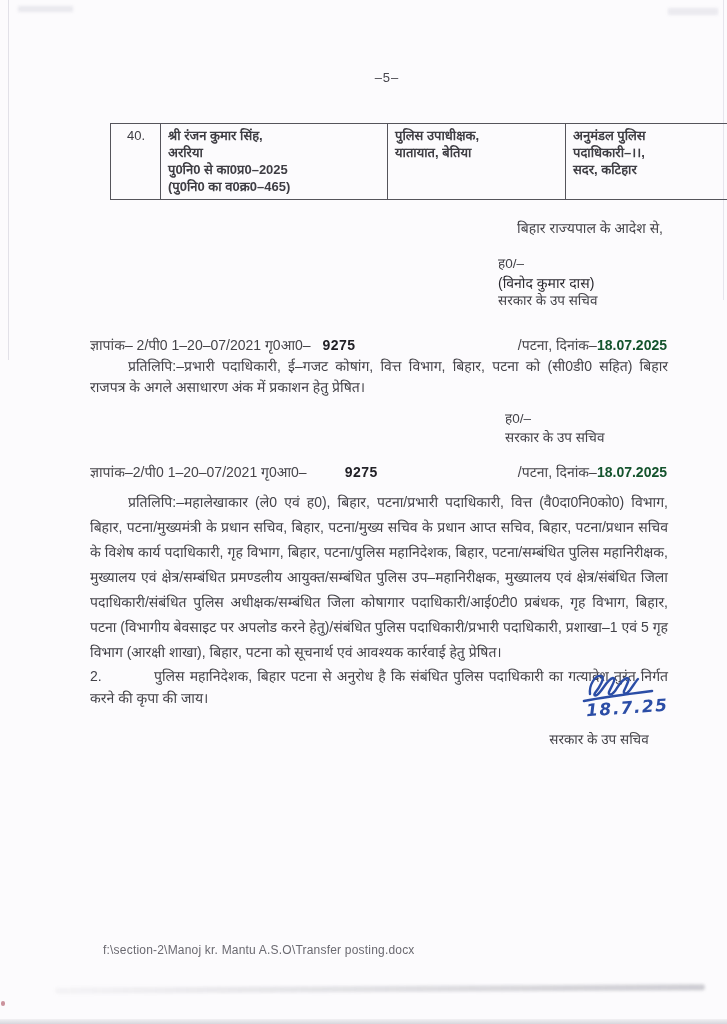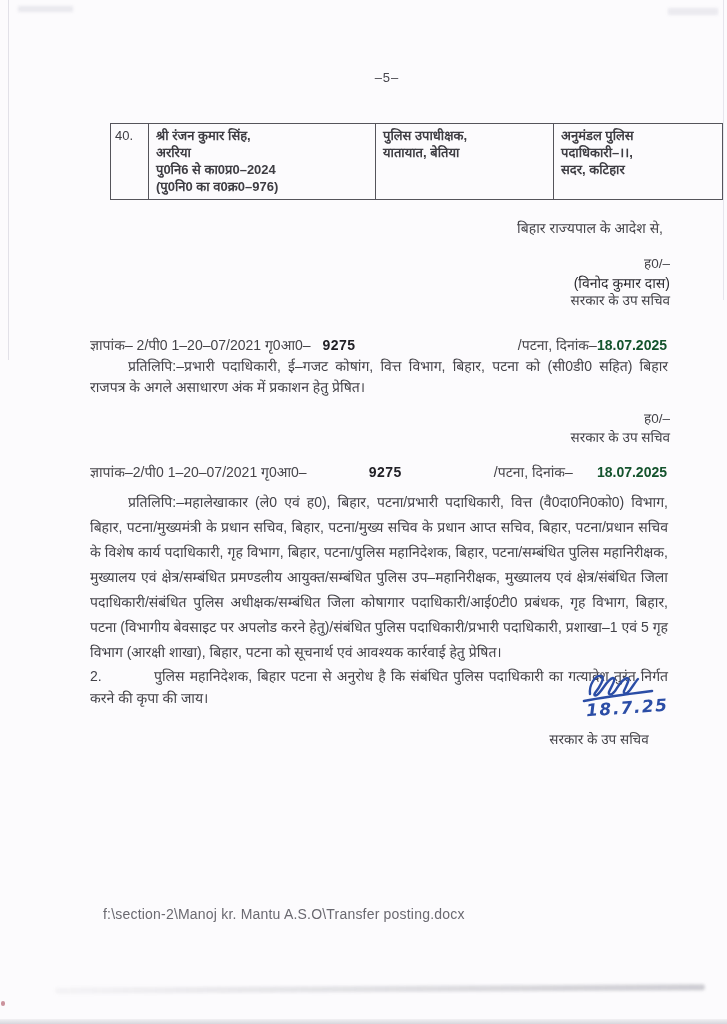--- a/index.html
+++ b/index.html
@@ -19,37 +19,37 @@
   .smudge-topleft{position:absolute;left:18px;top:6px;width:55px;height:6px;background:rgba(185,185,200,0.28);filter:blur(1.5px);}
   .smudge-topright{position:absolute;left:668px;top:8px;width:50px;height:7px;background:rgba(195,195,210,0.30);filter:blur(1.5px);}
   .dot-red{position:absolute;left:1px;top:1001px;width:4px;height:5px;background:#b05a6a;opacity:.65;border-radius:2px;}
   
   .page-number{position:absolute;left:352px;top:70px;width:70px;text-align:center;
     font-size:13px;letter-spacing:1px;color:#47464d;}
   
   .xfer-table{position:absolute;left:110px;top:123px;width:563px;border-collapse:collapse;
     table-layout:fixed;font-size:13px;line-height:17px;color:#3e3d43;}
   .xfer-table td{border:1.4px solid #55545b;vertical-align:top;padding:3px 5px 4px 7px;}
-  .xfer-table .c-sl{width:28px;padding-left:4px;}
+  .xfer-table .c-sl{width:28px;padding-left:16px;}
   .xfer-table .c-name{width:214px;}
   .xfer-table .c-from{width:165px;}
   .xfer-table .c-to{width:156px;}
   .cell-line{display:block;font-weight:bold;}
   
   .order-line{position:absolute;top:218px;right:64px;font-size:14px;color:#454449;}
   
-  .sign-block{position:absolute;text-align:right;font-size:13.5px;line-height:18.5px;color:#434248;}
+  .sign-block{position:absolute;text-align:left;font-size:13.5px;line-height:18.5px;color:#434248;}
   .sign-1{left:498px;top:255px;width:172px;}
   .sign-2{left:505px;top:410px;width:165px;}
   .sign-name{font-weight:normal;font-size:14px;color:#2a292f;}
   
   .memo-row{position:absolute;left:90px;right:60px;display:flex;align-items:baseline;
     font-size:14px;color:#454449;white-space:nowrap;}
   .memo1-row{top:335px;}
-  .memo2-row{top:462px;gap:24px;}
+  .memo2-row{top:462px;}
   .memo-no{font-weight:bold;color:#222127;letter-spacing:.5px;}
   .memo1-row .memo-no{margin-left:12px;}
   .memo2-row .memo-no{margin-left:38px;}
   .memo-spacer{flex:1;}
   .memo-date{font-weight:bold;color:#14532d;}
   
   .para{position:absolute;left:90px;width:578px;font-size:14px;text-align:justify;color:#434248;}
   .memo1-body{top:356px;line-height:21px;text-indent:38px;}
   .memo2-body{top:490px;line-height:25px;text-indent:38px;}
   .item2{top:666px;line-height:21.5px;}
@@ -57,21 +57,21 @@
   .item2 .item-text{display:block;text-indent:64px;}
   
   .hand-sign{position:absolute;left:580px;top:670px;width:110px;height:60px;}
   .hand-sign svg{position:absolute;left:0;top:0;}
   .hand-date{position:absolute;left:6px;top:27px;width:96px;
     font-family:"DejaVu Sans",sans-serif;font-style:italic;font-weight:bold;
     font-size:17px;letter-spacing:1.5px;color:#2b4da6;transform:rotate(-4deg);}
   .final-title{position:absolute;left:538px;top:730px;width:122px;text-align:center;
     font-size:13.5px;color:#434248;}
   
-  .footer-path{position:absolute;left:103px;top:906px;font-size:14px;letter-spacing:.2px;color:#6a6970;}
+  .footer-path{position:absolute;left:103px;top:943px;font-size:12px;letter-spacing:.2px;color:#6a6970;}
 </style>
 </head>
 <body>
 
 <div class="page">
 
   <div class="edge-left"></div>
   <div class="edge-right"></div>
   <div class="smudge-topleft"></div>
   <div class="smudge-topright"></div>
@@ -81,22 +81,22 @@
 
   <div class="page-number">–5–</div>
 
   <table class="xfer-table">
     <tbody>
         <tr>
       <td class="c-sl">40.</td>
       <td class="c-name">
         <span class="cell-line">श्री रंजन कुमार सिंह,</span>
         <span class="cell-line">अररिया</span>
-        <span class="cell-line">पु0नि6 से का0प्र0–2024</span>
-        <span class="cell-line">(पु0नि0 का व0क्र0–976)</span>
+        <span class="cell-line">पु0नि0 से का0प्र0–2025</span>
+        <span class="cell-line">(पु0नि0 का व0क्र0–465)</span>
       </td>
       <td class="c-from">
         <span class="cell-line">पुलिस उपाधीक्षक,</span>
         <span class="cell-line">यातायात, बेतिया</span>
       </td>
       <td class="c-to">
         <span class="cell-line">अनुमंडल पुलिस</span>
         <span class="cell-line">पदाधिकारी–।।,</span>
         <span class="cell-line">सदर, कटिहार</span>
       </td>

